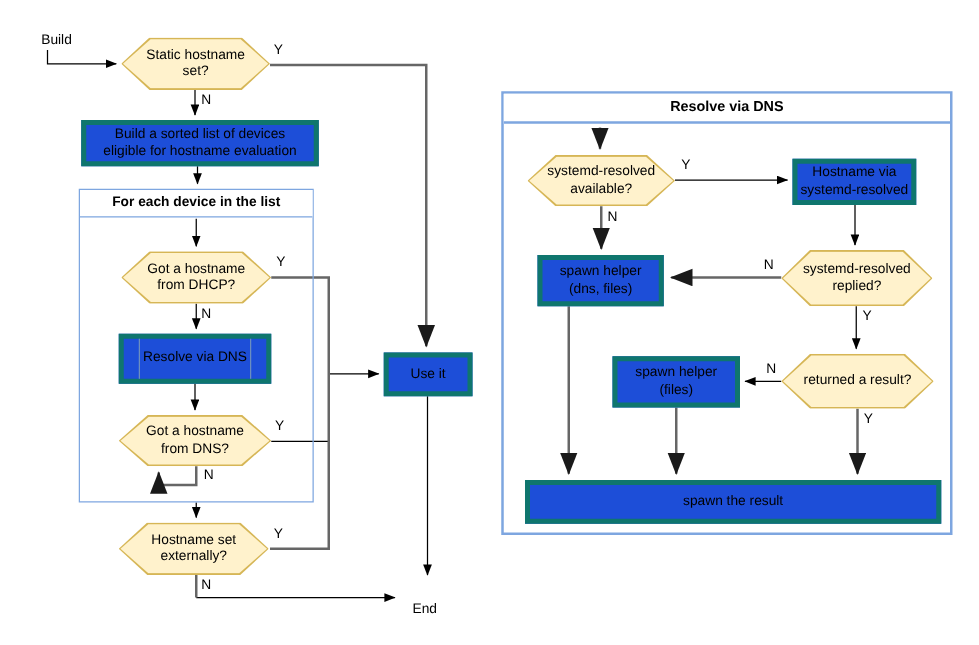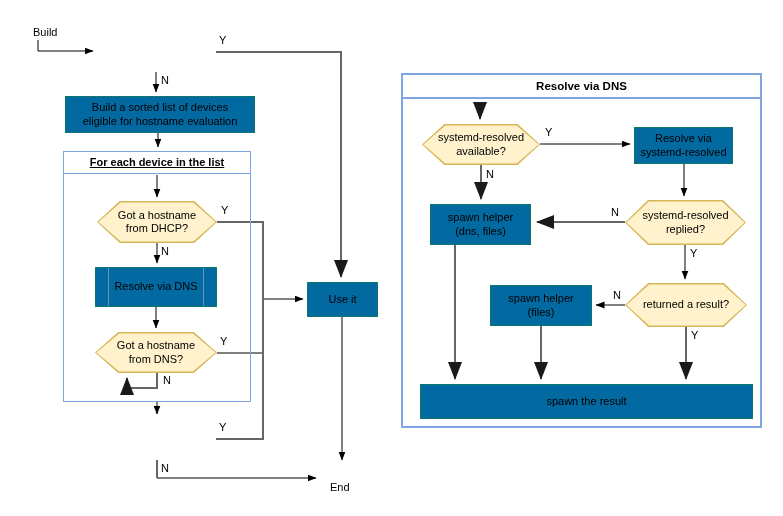--- a/index.html
+++ b/index.html
@@ -5,21 +5,21 @@
   html,body { margin:0; padding:0; background:#ffffff; }
   .canvas {
     position:relative; width:783px; height:516px; background:#ffffff;
     font-family:"Liberation Sans", sans-serif; font-size:11px; color:#000;
     overflow:hidden;
   }
   .edges { position:absolute; left:0; top:0; z-index:0; }
   .node { position:absolute; z-index:2; display:flex; align-items:center; justify-content:center; text-align:center; }
   .label { white-space:pre-line; line-height:1.22; }
   .process {
-    background:#0369a1; border:1px solid #0f766e; box-sizing:border-box;
+    background:#1d4ed8; border:4px solid #0f766e; box-sizing:border-box;
   }
   .hex { background:transparent; }
   .hex .hex-border {
     position:absolute; inset:0;
     clip-path:polygon(19% 0%, 81% 0%, 100% 50%, 81% 100%, 19% 100%, 0% 50%);
     background:#D6B656;
   }
   .hex .hex-fill {
     position:absolute; inset:1.4px;
     clip-path:polygon(19% 0%, 81% 0%, 100% 50%, 81% 100%, 19% 100%, 0% 50%);
@@ -78,34 +78,40 @@
     <polyline points="157,373 157,388 127,388 127,378" fill="none" stroke="#666" stroke-width="2" marker-end="url(#arrG)"></polyline>
     <polyline points="157,460 157,478" fill="none" stroke="#666" stroke-width="2"></polyline>
     <polyline points="480,102 480,119" fill="none" stroke="#666" stroke-width="2" marker-end="url(#arrG)"></polyline>
     <polyline points="481,165 481,199" fill="none" stroke="#666" stroke-width="2" marker-end="url(#arrG)"></polyline>
     <polyline points="625,222 537,222" fill="none" stroke="#666" stroke-width="2" marker-end="url(#arrG)"></polyline>
     <polyline points="455,245 455,379" fill="none" stroke="#666" stroke-width="2" marker-end="url(#arrG)"></polyline>
     <polyline points="541,326 541,379" fill="none" stroke="#666" stroke-width="2" marker-end="url(#arrG)"></polyline>
     <polyline points="686,327 686,379" fill="none" stroke="#666" stroke-width="2" marker-end="url(#arrG)"></polyline>
   </svg>
 
-  <div class="container-box container-left" style="left:63px; top:151px; width:188px; height:251px;text-decoration:underline;">
+  <div class="container-box container-left" style="left:63px; top:151px; width:188px; height:251px;">
     <div class="container-header">
       <span class="label">For each device in the list</span>
     </div>
   </div>
 
   <div class="container-box container-right" style="left:401px; top:73px; width:361px; height:355px;">
     <div class="container-header">
       <span class="label">Resolve via DNS</span>
     </div>
   </div>
 
   <span class="float-label" style="left:33px; top:26px;">Build</span>
 
+  <div class="node hex" style="left:97px; top:30px; width:119px; height:42px;">
+    <div class="hex-border"></div>
+    <div class="hex-fill"></div>
+    <span class="label">Static hostname
+set?</span>
+  </div>
 
   <div class="node process" style="left:65px; top:96px; width:190px; height:37px;">
     <span class="label">Build a sorted list of devices
 eligible for hostname evaluation</span>
   </div>
 
   <div class="node hex" style="left:97px; top:201px; width:120px; height:42px;">
     <div class="hex-border"></div>
     <div class="hex-fill"></div>
     <span class="label">Got a hostname
@@ -118,20 +124,26 @@
     <span class="label">Resolve via DNS</span>
   </div>
 
   <div class="node hex" style="left:95px; top:332px; width:122px; height:41px;">
     <div class="hex-border"></div>
     <div class="hex-fill"></div>
     <span class="label">Got a hostname
 from DNS?</span>
   </div>
 
+  <div class="node hex" style="left:95px; top:418px; width:120px; height:42px;">
+    <div class="hex-border"></div>
+    <div class="hex-fill"></div>
+    <span class="label">Hostname set
+externally?</span>
+  </div>
 
   <div class="node process" style="left:307px; top:282px; width:71px; height:35px;text-align:right;">
     <span class="label">Use it</span>
   </div>
 
   <span class="float-label" style="left:330px; top:481px;">End</span>
 
   <span class="float-label" style="left:219px; top:34px;">Y</span>
   <span class="float-label" style="left:161px; top:74px;">N</span>
   <span class="float-label" style="left:221px; top:204px;">Y</span>
@@ -142,21 +154,21 @@
   <span class="float-label" style="left:161px; top:462px;">N</span>
 
   <div class="node hex" style="left:422px; top:124px; width:118px; height:41px;">
     <div class="hex-border"></div>
     <div class="hex-fill"></div>
     <span class="label">systemd-resolved
 available?</span>
   </div>
 
   <div class="node process" style="left:634px; top:127px; width:99px; height:37px;">
-    <span class="label">Resolve via
+    <span class="label">Hostname via
 systemd-resolved</span>
   </div>
 
   <div class="node process" style="left:430px; top:204px; width:101px; height:41px;">
     <span class="label">spawn helper
 (dns, files)</span>
   </div>
 
   <div class="node hex" style="left:625px; top:200px; width:121px; height:45px;">
     <div class="hex-border"></div>

